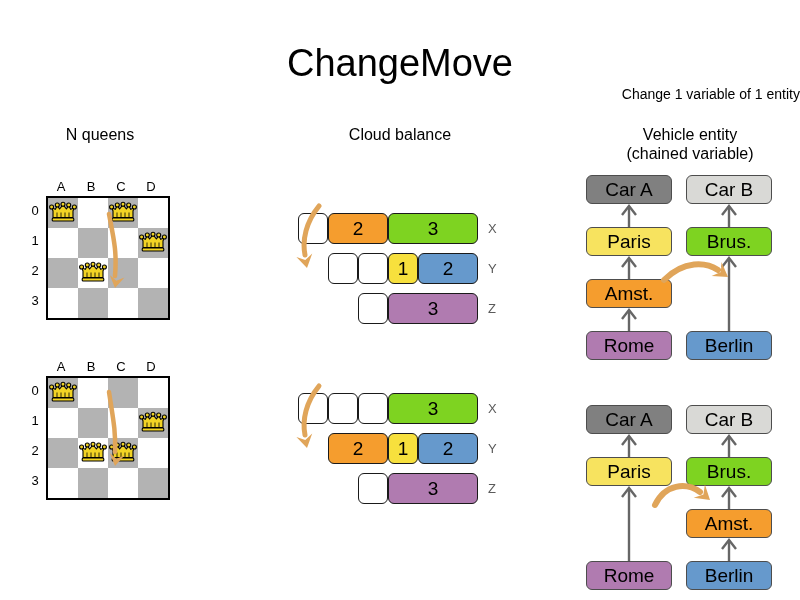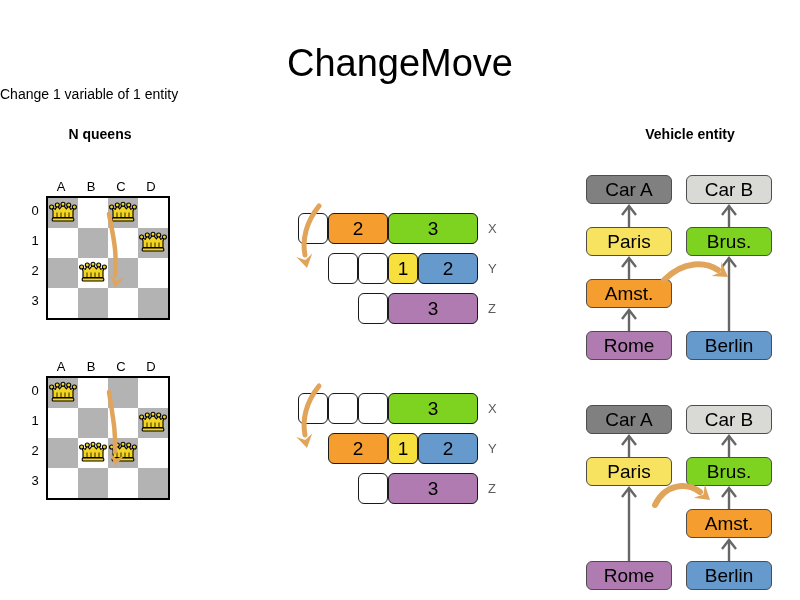--- a/index.html
+++ b/index.html
@@ -10,25 +10,25 @@
   }
   .stage{position:absolute;left:0;top:0;width:800px;height:600px;}
   .abs{position:absolute;margin-top:15px;}
 
   
   #page-title{
     left:0;top:26px;width:800px;text-align:center;
     font-size:38px;font-weight:400;letter-spacing:0px;line-height:44px;
   }
   #page-subtitle{
-    left:0;top:70px;width:800px;text-align:left;
+    left:0;top:70px;width:800px;text-align:right;
     font-size:14px;font-weight:400;line-height:18px;
   }
   .section-title{
-    text-align:center;font-size:14px;line-height:19px;font-weight:700;
+    text-align:center;font-size:16px;line-height:19px;font-weight:400;
   }
 
   
   .board-wrap{position:absolute;}
   .board{position:absolute;left:18px;top:16px;width:120px;height:120px;
          border:2px solid #000;box-sizing:content-box;background:#fff;}
   .cell{position:absolute;width:30px;height:30px;box-sizing:border-box;}
   .cell.dark{background:#b3b3b3;}
   .cell.light{background:#ffffff;}
   .file-label{position:absolute;width:30px;text-align:center;font-size:13px;line-height:14px;top:0px;}
@@ -56,23 +56,25 @@
 </head>
 <body>
 
 <div class="stage">
 
   <div class="abs" id="page-title">ChangeMove</div>
   <div class="abs" id="page-subtitle">Change 1 variable of 1 entity</div>
 
   <div class="abs section-title" style="left:20px;top:110px;width:160px;">N queens</div>
 
+  <div class="abs section-title" style="left:310px;top:110px;width:180px;">Cloud balance</div>
 
   <div class="abs section-title" style="left:600px;top:110px;width:180px;">
     <div>Vehicle entity</div>
+    <div>(chained variable)</div>
   </div>
 
   <div class="board-wrap" id="board-before" style="left:28px;top:180px;width:160px;height:150px;">
       <div class="file-label" style="left: 18px; top: 0px;">A</div>
       <div class="file-label" style="left: 48px; top: 0px;">B</div>
       <div class="file-label" style="left: 78px; top: 0px;">C</div>
       <div class="file-label" style="left: 108px; top: 0px;">D</div>
       <div class="rank-label" style="top: 16px; left: 0px;">0</div>
       <div class="rank-label" style="top: 46px; left: 0px;">1</div>
       <div class="rank-label" style="top: 76px; left: 0px;">2</div>

